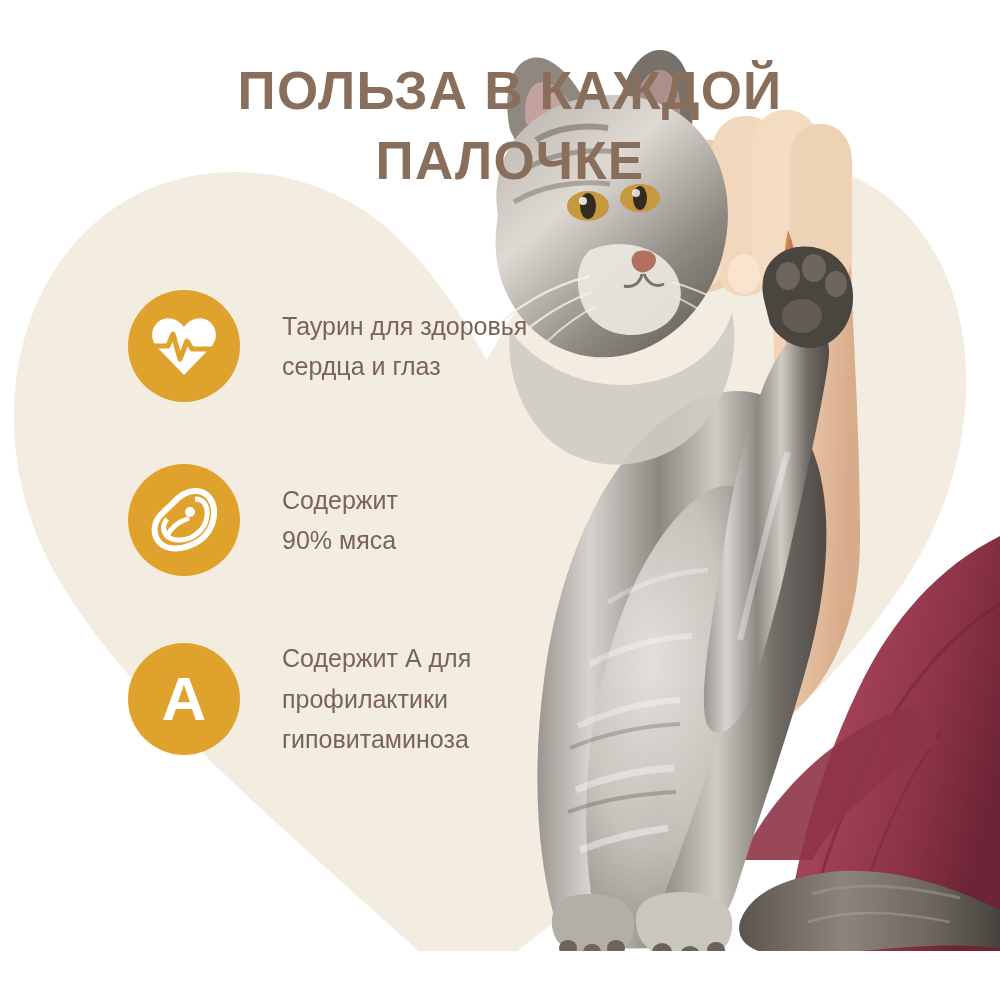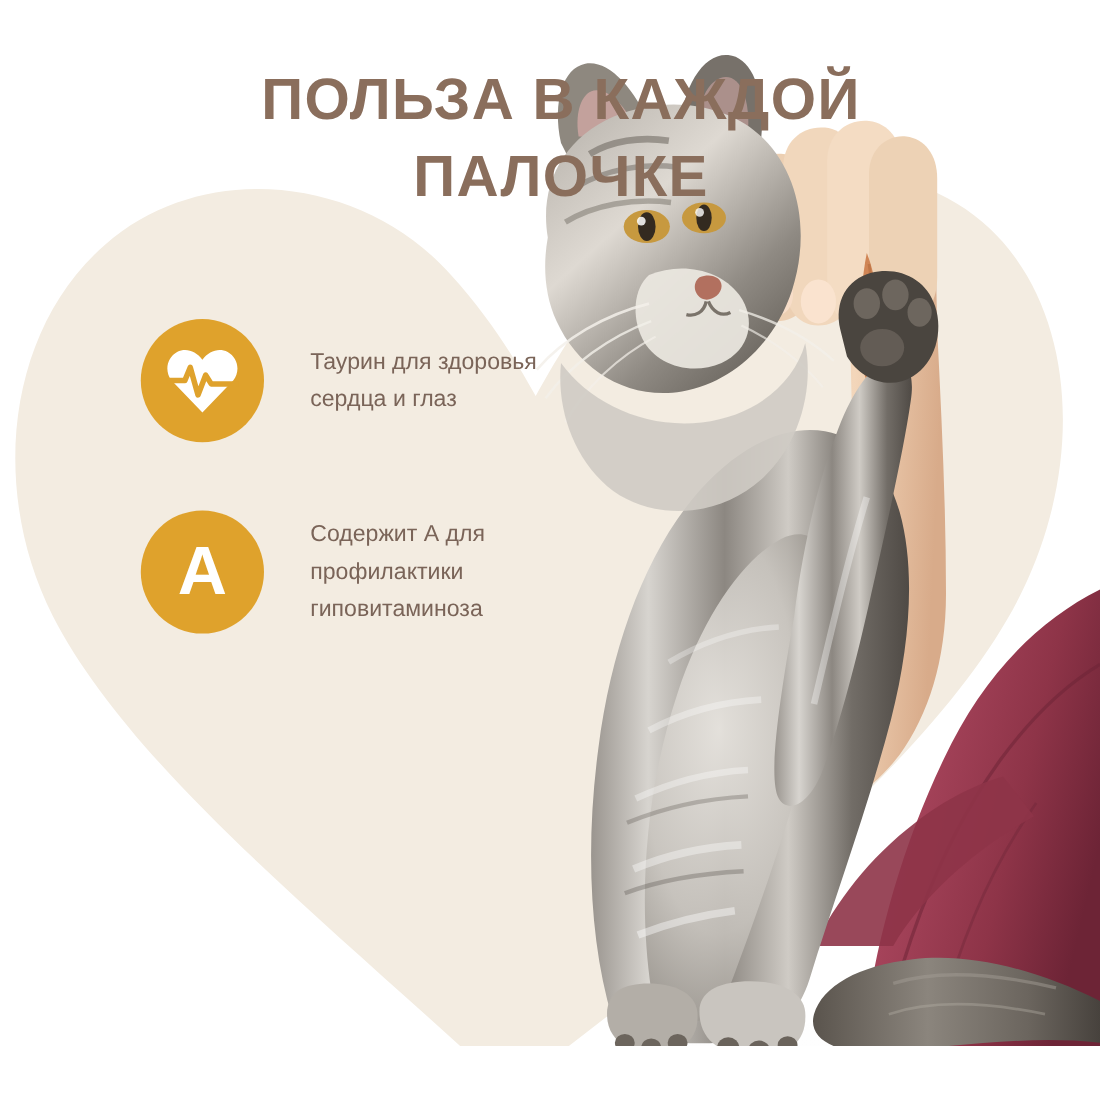--- a/index.html
+++ b/index.html
@@ -72,21 +72,21 @@
   .feat-letter {
     font-size: 62px;
     font-weight: 700;
     color: #ffffff;
     line-height: 1;
     letter-spacing: 0;
   }
 
   .feat-text {
     margin-left: 42px;
-    font-size: 21px;
+    font-size: 25px;
     line-height: 1.62;
     color: #7a6458;
     white-space: pre-line;
     max-width: 400px;
   }
 
   
   #photo {
     position: absolute;
     left: 440px;
@@ -325,20 +325,35 @@
         <svg width="66" height="62" viewBox="0 0 66 62" aria-hidden="true">
           <path d="M33 60 L5 31 C -2 22 1 10 10 5 C 18 1 27 4 33 12
                    C 39 4 48 1 56 5 C 65 10 68 22 61 31 Z" fill="#ffffff"></path>
           <path d="M3 31 L17 31 L22 19 L29 44 L36 26 L41 34 L48 34 L64 34" fill="none" stroke="#dfa22c" stroke-width="5" stroke-linecap="round" stroke-linejoin="round"></path>
         </svg>
       </div>
       <div class="feat-text">Таурин для здоровья
 сердца и глаз</div>
     </div>
 
+    <div class="feature">
+      <div class="feat-icon">
+        <svg width="66" height="64" viewBox="0 0 66 64" aria-hidden="true">
+          <path d="M44 3 C57 3 64 14 63 27 C62 41 53 52 40 57
+                   C29 62 16 62 9 55 C2 48 2 37 8 29 C12 24 16 21 20 17
+                   C26 10 34 3 44 3 Z" fill="none" stroke="#ffffff" stroke-width="6" stroke-linejoin="round"></path>
+          <path d="M44 11 C53 11 57 18 56 28 C55 38 48 46 39 50
+                   C31 53 21 53 16 48 C11 43 12 36 16 31" fill="none" stroke="#ffffff" stroke-width="5" stroke-linejoin="round"></path>
+          <circle cx="39" cy="24" r="5" fill="#ffffff"></circle>
+          <path d="M16 48 C20 40 27 34 36 31" fill="none" stroke="#ffffff" stroke-width="5" stroke-linecap="round"></path>
+        </svg>
+      </div>
+      <div class="feat-text">Содержит
+90% мяса</div>
+    </div>
 
     <div class="feature">
       <div class="feat-icon">
         <span class="feat-letter">A</span>
       </div>
       <div class="feat-text">Содержит А для
 профилактики
 гиповитаминоза</div>
     </div>
 

